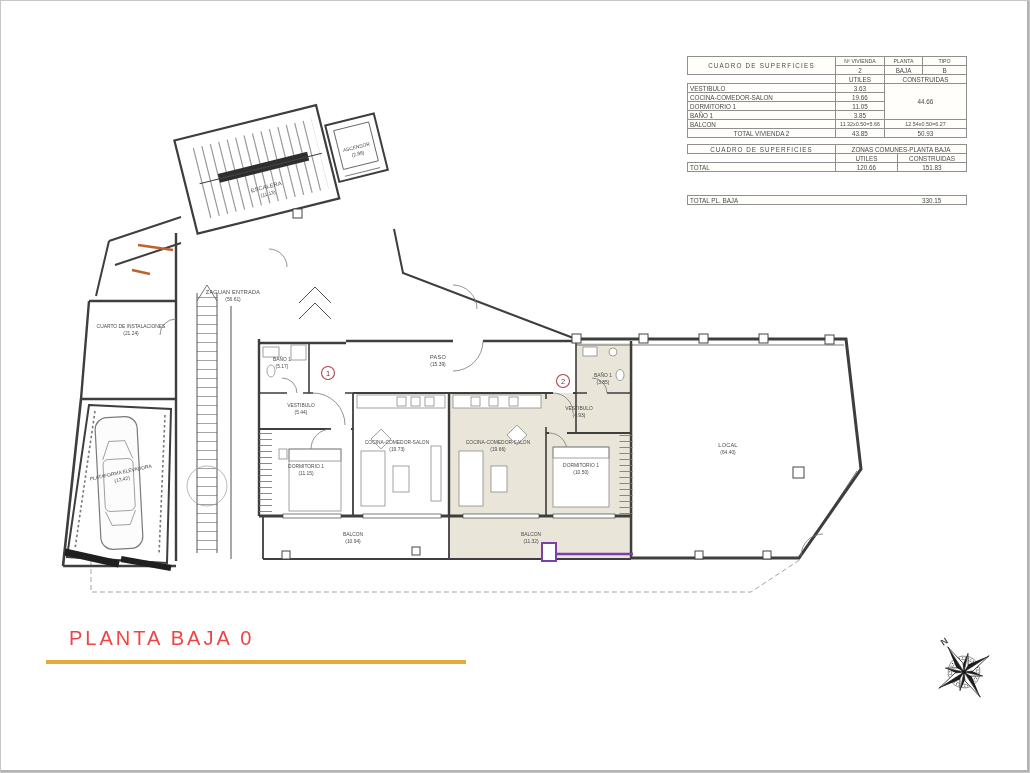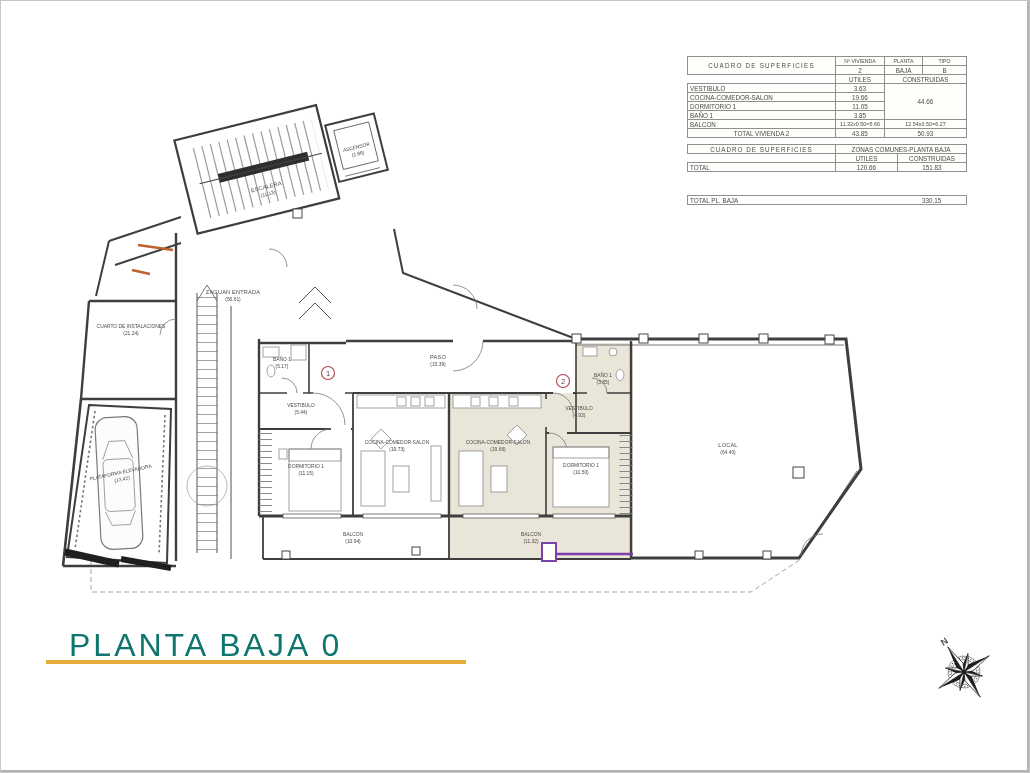--- a/index.html
+++ b/index.html
@@ -17,22 +17,22 @@
   table.t td{border:0.8px solid #8f8f8f;font-size:6.3px;color:#4a4a4a;
              padding:0.5px 2px;height:7px;overflow:hidden;white-space:nowrap;}
   table.t td.c{text-align:center;}
   table.t td.nb{border-left:none;border-top:none;border-bottom:none;background:#fff;}
   td.title1{font-size:11.5px;letter-spacing:1.2px;color:#4f4f4f;text-align:center;
             font-weight:400;}
   td.title2{font-size:9.5px;letter-spacing:1px;color:#4f4f4f;text-align:center;}
   td.sub2{font-size:5.8px;text-align:center;}
   td.tall{height:13px;vertical-align:bottom;}
   
-  #sheet-title{position:absolute;left:68px;top:626px;font-size:32px;letter-spacing:3px;
-               color:#0f766e;}
+  #sheet-title{position:absolute;left:68px;top:626px;font-size:20px;letter-spacing:3px;
+               color:#ef4444;}
   #title-rule{position:absolute;left:45px;top:659px;width:420px;height:3.5px;
               background:#e4ab3a;}
 </style>
 </head>
 <body>
 
 <div id="page">
 
 <svg width="1030" height="773" viewBox="0 0 1030 773">
   <defs>

